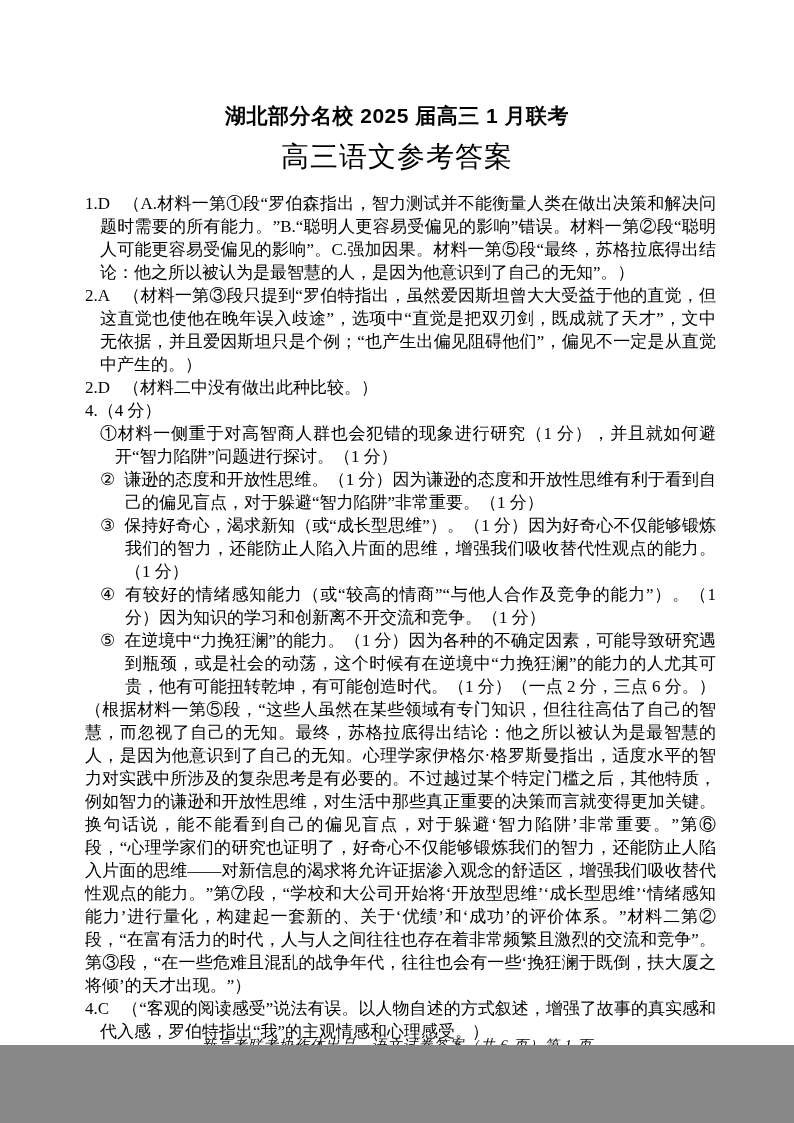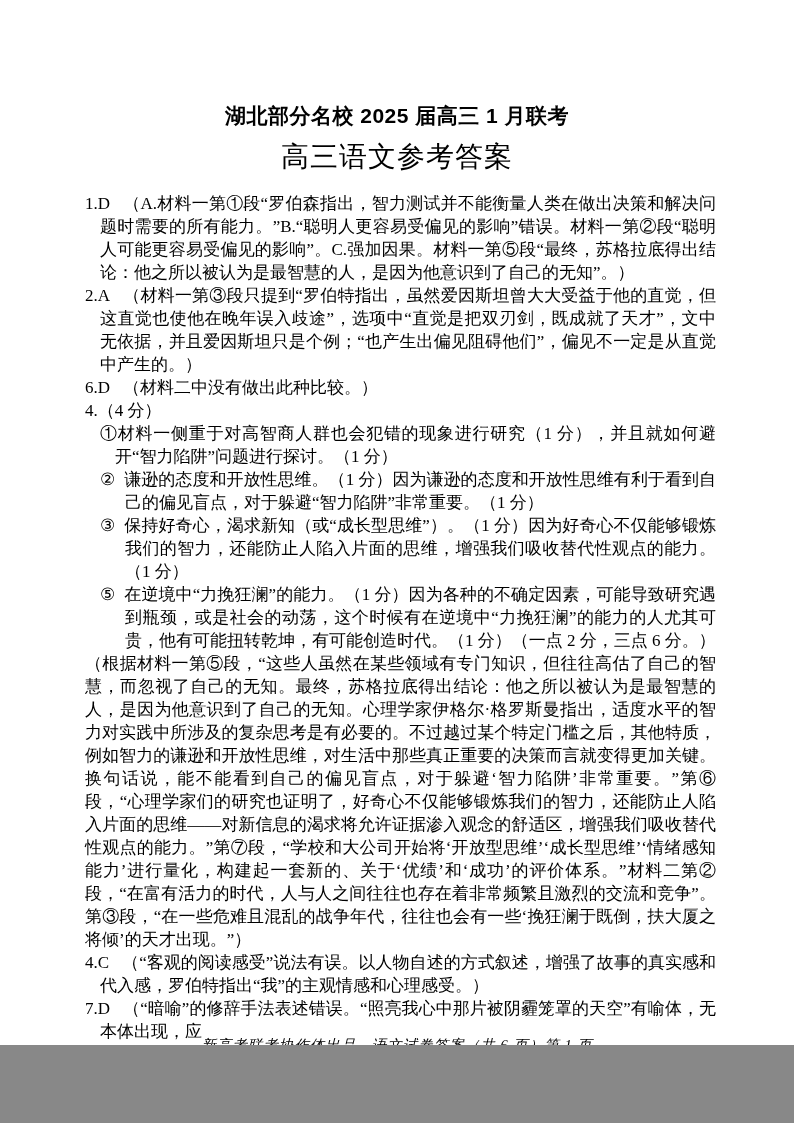--- a/index.html
+++ b/index.html
@@ -81,34 +81,37 @@
 
     <div class="ans">
       <span class="lbl">1.D</span><span>（A.材料一第①段“罗伯森指出，智力测试并不能衡量人类在做出决策和解决问题时需要的所有能力。”B.“聪明人更容易受偏见的影响”错误。材料一第②段“聪明人可能更容易受偏见的影响”。C.强加因果。材料一第⑤段“最终，苏格拉底得出结论：他之所以被认为是最智慧的人，是因为他意识到了自己的无知”。）</span>
     </div>
 
     <div class="ans">
       <span class="lbl">2.A</span><span>（材料一第③段只提到“罗伯特指出，虽然爱因斯坦曾大大受益于他的直觉，但这直觉也使他在晚年误入歧途”，选项中“直觉是把双刃剑，既成就了天才”，文中无依据，并且爱因斯坦只是个例；“也产生出偏见阻碍他们”，偏见不一定是从直觉中产生的。）</span>
     </div>
 
     <div class="ans">
-      <span class="lbl">6.D</span><span>（材料二中没有做出此种比较。）</span>
+      <span class="lbl">2.D</span><span>（材料二中没有做出此种比较。）</span>
     </div>
 
     <div>
       <div>4.（4 分）</div>
       <div class="sub-item1">①材料一侧重于对高智商人群也会犯错的现象进行研究（1 分），并且就如何避开“智力陷阱”问题进行探讨。（1 分）</div>
     </div>
 
     <div>
       <div class="sub-item2">
         <span class="cnum">②</span><span>谦逊的态度和开放性思维。（1 分）因为谦逊的态度和开放性思维有利于看到自己的偏见盲点，对于躲避“智力陷阱”非常重要。（1 分）</span>
       </div>
       <div class="sub-item2">
         <span class="cnum">③</span><span>保持好奇心，渴求新知（或“成长型思维”）。（1 分）因为好奇心不仅能够锻炼我们的智力，还能防止人陷入片面的思维，增强我们吸收替代性观点的能力。（1 分）</span>
+      </div>
+      <div class="sub-item2">
+        <span class="cnum">④</span><span>有较好的情绪感知能力（或“较高的情商”“与他人合作及竞争的能力”）。（1 分）因为知识的学习和创新离不开交流和竞争。（1 分）</span>
       </div>
       <div class="sub-item2">
         <span class="cnum">⑤</span><span>在逆境中“力挽狂澜”的能力。（1 分）因为各种的不确定因素，可能导致研究遇到瓶颈，或是社会的动荡，这个时候有在逆境中“力挽狂澜”的能力的人尤其可贵，他有可能扭转乾坤，有可能创造时代。（1 分）（一点 2 分，三点 6 分。）</span>
       </div>
       <div class="note">（根据材料一第⑤段，“这些人虽然在某些领域有专门知识，但往往高估了自己的智慧，而忽视了自己的无知。最终，苏格拉底得出结论：他之所以被认为是最智慧的人，是因为他意识到了自己的无知。心理学家伊格尔·格罗斯曼指出，适度水平的智力对实践中所涉及的复杂思考是有必要的。不过越过某个特定门槛之后，其他特质，例如智力的谦逊和开放性思维，对生活中那些真正重要的决策而言就变得更加关键。换句话说，能不能看到自己的偏见盲点，对于躲避‘智力陷阱’非常重要。”第⑥段，“心理学家们的研究也证明了，好奇心不仅能够锻炼我们的智力，还能防止人陷入片面的思维——对新信息的渴求将允许证据渗入观念的舒适区，增强我们吸收替代性观点的能力。”第⑦段，“学校和大公司开始将‘开放型思维’‘成长型思维’‘情绪感知能力’进行量化，构建起一套新的、关于‘优绩’和‘成功’的评价体系。”材料二第②段，“在富有活力的时代，人与人之间往往也存在着非常频繁且激烈的交流和竞争”。第③段，“在一些危难且混乱的战争年代，往往也会有一些‘挽狂澜于既倒，扶大厦之将倾’的天才出现。”）</div>
     </div>
 
     <div class="ans">
       <span class="lbl">4.C</span><span>（“客观的阅读感受”说法有误。以人物自述的方式叙述，增强了故事的真实感和代入感，罗伯特指出“我”的主观情感和心理感受。）</span>
     </div>

